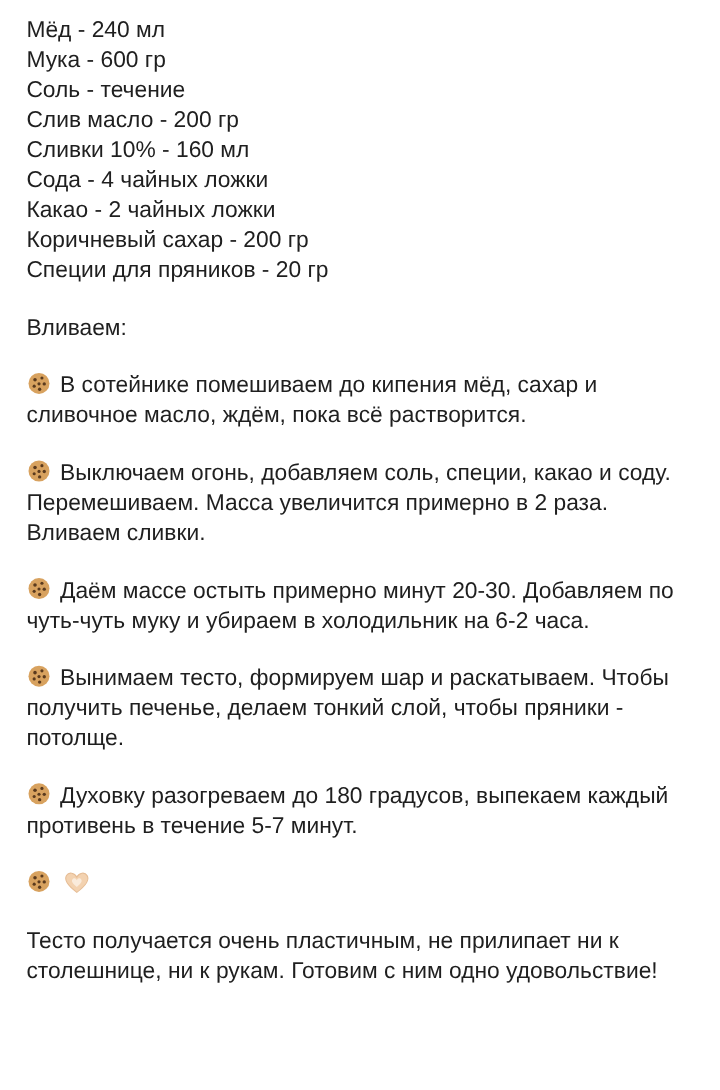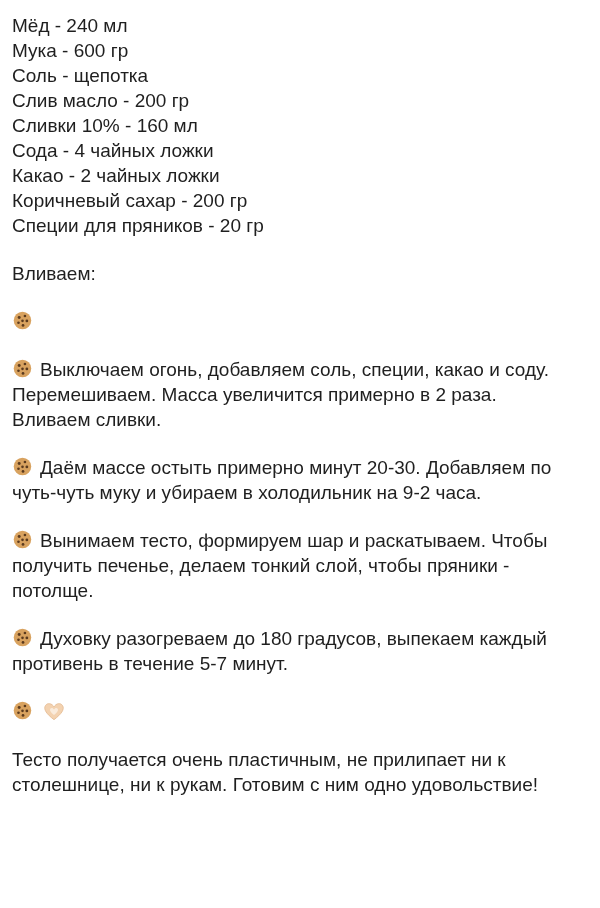--- a/index.html
+++ b/index.html
@@ -8,21 +8,21 @@
     background: #ffffff;
   }
   body {
     width: 600px;
     height: 908px;
     overflow: hidden;
     font-family: "Liberation Sans", "DejaVu Sans", sans-serif;
     color: #1f1f1f;
   }
   .content {
-    padding: 13px 20px 0 12px;
+    padding: 13px 20px 0 22px;
     font-size: 19px;
     line-height: 25px;
   }
   .ingredients {
     margin: 0 0 23px 0;
   }
   .ingredient-line {
     margin: 0;
   }
   p.block {
@@ -45,60 +45,60 @@
   .emoji-heart svg { display: block; }
 </style>
 </head>
 <body>
 
 <div class="content">
 
   <div class="ingredients">
     <div class="ingredient-line">Мёд - 240 мл</div>
     <div class="ingredient-line">Мука - 600 гр</div>
-    <div class="ingredient-line">Соль - щепотка</div>
+    <div class="ingredient-line">Соль - течение</div>
     <div class="ingredient-line">Слив масло - 200 гр</div>
     <div class="ingredient-line">Сливки 10% - 160 мл</div>
     <div class="ingredient-line">Сода - 4 чайных ложки</div>
     <div class="ingredient-line">Какао - 2 чайных ложки</div>
     <div class="ingredient-line">Коричневый сахар - 200 гр</div>
     <div class="ingredient-line">Специи для пряников - 20 гр</div>
   </div>
 
   <p class="block">Вливаем:</p>
 
   <p class="block"><span class="emoji"><svg width="21" height="21" viewBox="0 0 24 24">
           <circle cx="12" cy="12" r="10" fill="#d8a25f"></circle>
           <circle cx="8.2" cy="8.6" r="1.7" fill="#5a3a1e"></circle>
           <circle cx="14.8" cy="6.9" r="1.5" fill="#5a3a1e"></circle>
           <circle cx="17" cy="12.5" r="1.6" fill="#5a3a1e"></circle>
           <circle cx="12" cy="12.4" r="1.5" fill="#5a3a1e"></circle>
           <circle cx="7.4" cy="14.6" r="1.5" fill="#5a3a1e"></circle>
           <circle cx="12.6" cy="17.6" r="1.6" fill="#5a3a1e"></circle>
-        </svg></span></p>
+        </svg></span><span>В сотейнике помешиваем до кипения мёд, сахар и сливочное масло, ждём, пока всё растворится.</span></p>
 
   <p class="block"><span class="emoji"><svg width="21" height="21" viewBox="0 0 24 24">
           <circle cx="12" cy="12" r="10" fill="#d8a25f"></circle>
           <circle cx="8.2" cy="8.6" r="1.7" fill="#5a3a1e"></circle>
           <circle cx="14.8" cy="6.9" r="1.5" fill="#5a3a1e"></circle>
           <circle cx="17" cy="12.5" r="1.6" fill="#5a3a1e"></circle>
           <circle cx="12" cy="12.4" r="1.5" fill="#5a3a1e"></circle>
           <circle cx="7.4" cy="14.6" r="1.5" fill="#5a3a1e"></circle>
           <circle cx="12.6" cy="17.6" r="1.6" fill="#5a3a1e"></circle>
         </svg></span><span>Выключаем огонь, добавляем соль, специи, какао и соду. Перемешиваем. Масса увеличится примерно в 2 раза. Вливаем сливки.</span></p>
 
   <p class="block"><span class="emoji"><svg width="21" height="21" viewBox="0 0 24 24">
           <circle cx="12" cy="12" r="10" fill="#d8a25f"></circle>
           <circle cx="8.2" cy="8.6" r="1.7" fill="#5a3a1e"></circle>
           <circle cx="14.8" cy="6.9" r="1.5" fill="#5a3a1e"></circle>
           <circle cx="17" cy="12.5" r="1.6" fill="#5a3a1e"></circle>
           <circle cx="12" cy="12.4" r="1.5" fill="#5a3a1e"></circle>
           <circle cx="7.4" cy="14.6" r="1.5" fill="#5a3a1e"></circle>
           <circle cx="12.6" cy="17.6" r="1.6" fill="#5a3a1e"></circle>
-        </svg></span><span>Даём массе остыть примерно минут 20-30. Добавляем по чуть-чуть муку и убираем в холодильник на 9-2 часа.</span></p>
+        </svg></span><span>Даём массе остыть примерно минут 20-30. Добавляем по чуть-чуть муку и убираем в холодильник на 6-2 часа.</span></p>
 
   <p class="block"><span class="emoji"><svg width="21" height="21" viewBox="0 0 24 24">
           <circle cx="12" cy="12" r="10" fill="#d8a25f"></circle>
           <circle cx="8.2" cy="8.6" r="1.7" fill="#5a3a1e"></circle>
           <circle cx="14.8" cy="6.9" r="1.5" fill="#5a3a1e"></circle>
           <circle cx="17" cy="12.5" r="1.6" fill="#5a3a1e"></circle>
           <circle cx="12" cy="12.4" r="1.5" fill="#5a3a1e"></circle>
           <circle cx="7.4" cy="14.6" r="1.5" fill="#5a3a1e"></circle>
           <circle cx="12.6" cy="17.6" r="1.6" fill="#5a3a1e"></circle>
         </svg></span><span>Вынимаем тесто, формируем шар и раскатываем. Чтобы получить печенье, делаем тонкий слой, чтобы пряники - потолще.</span></p>

